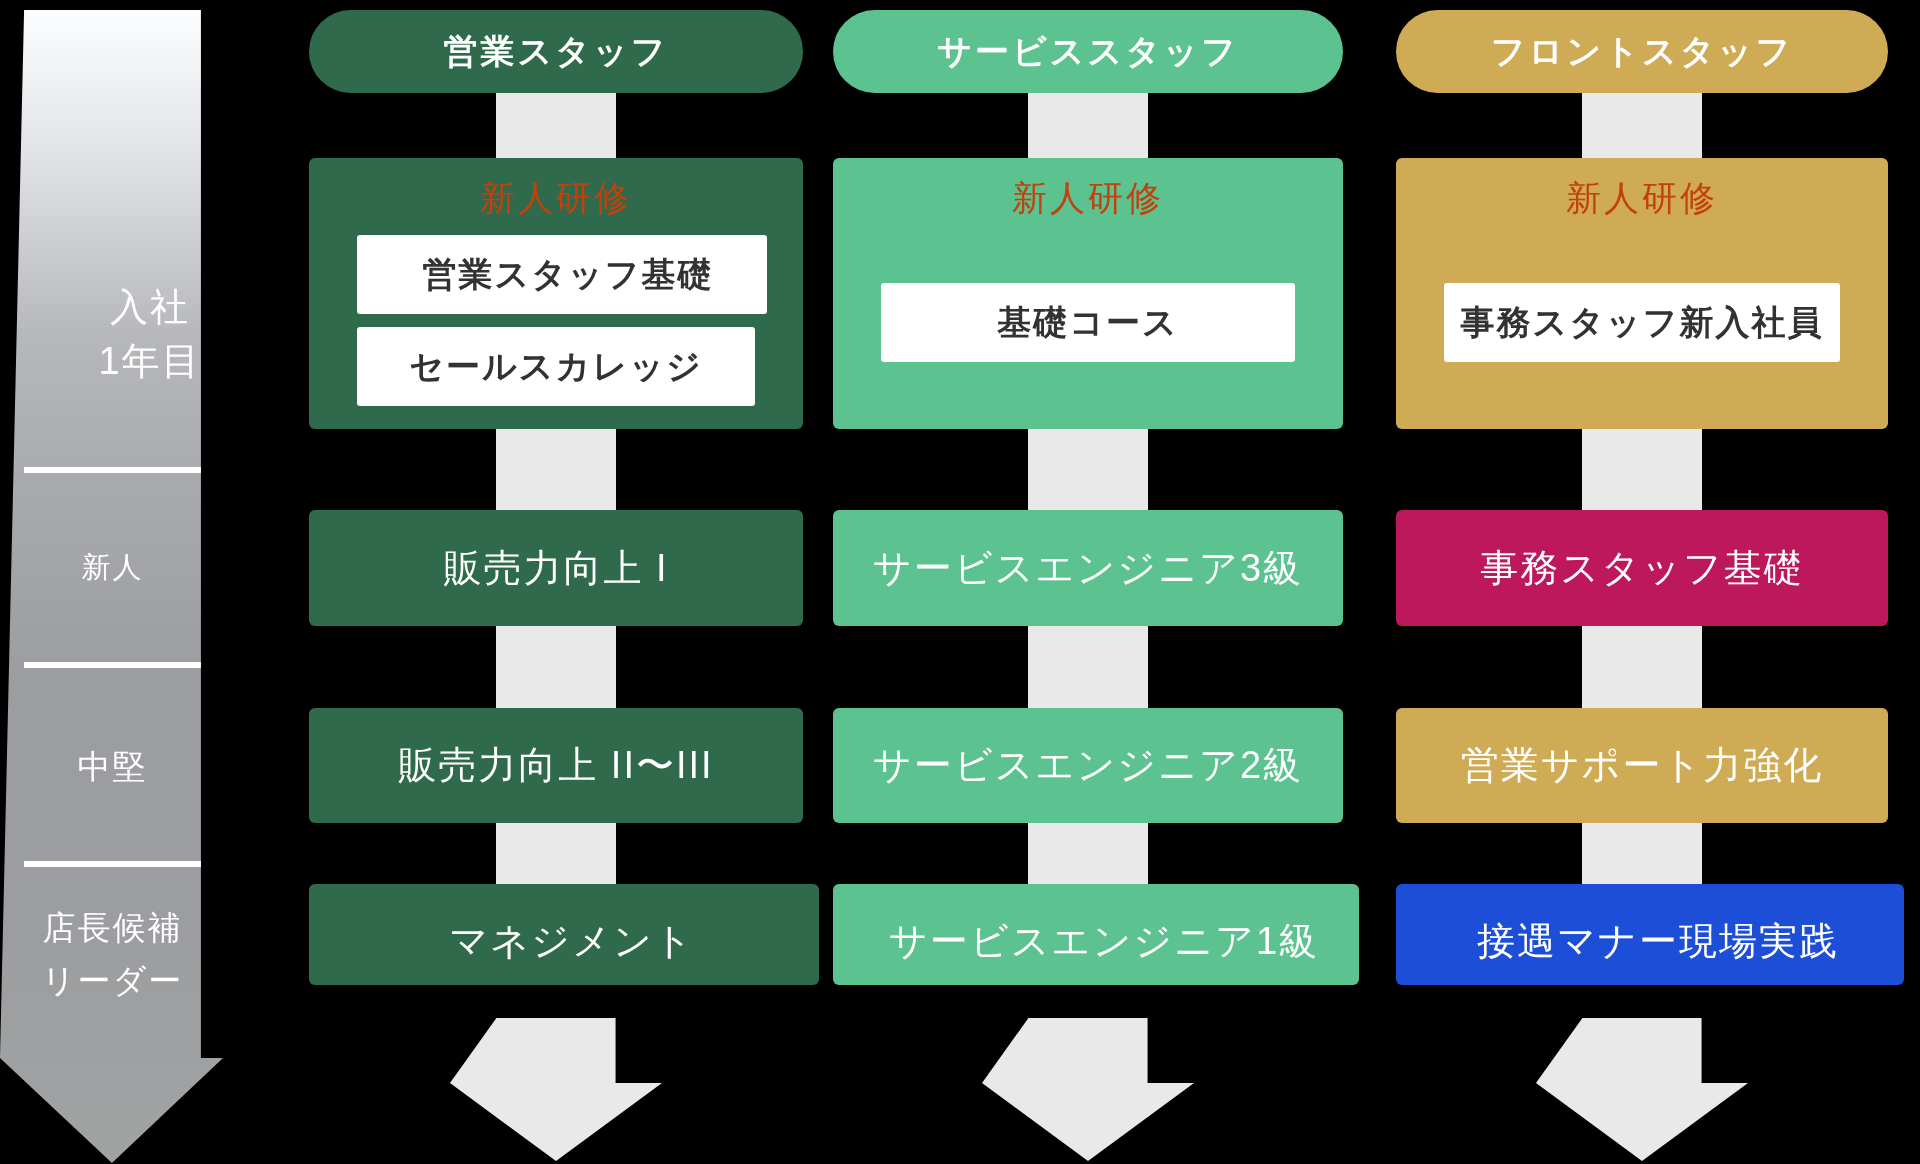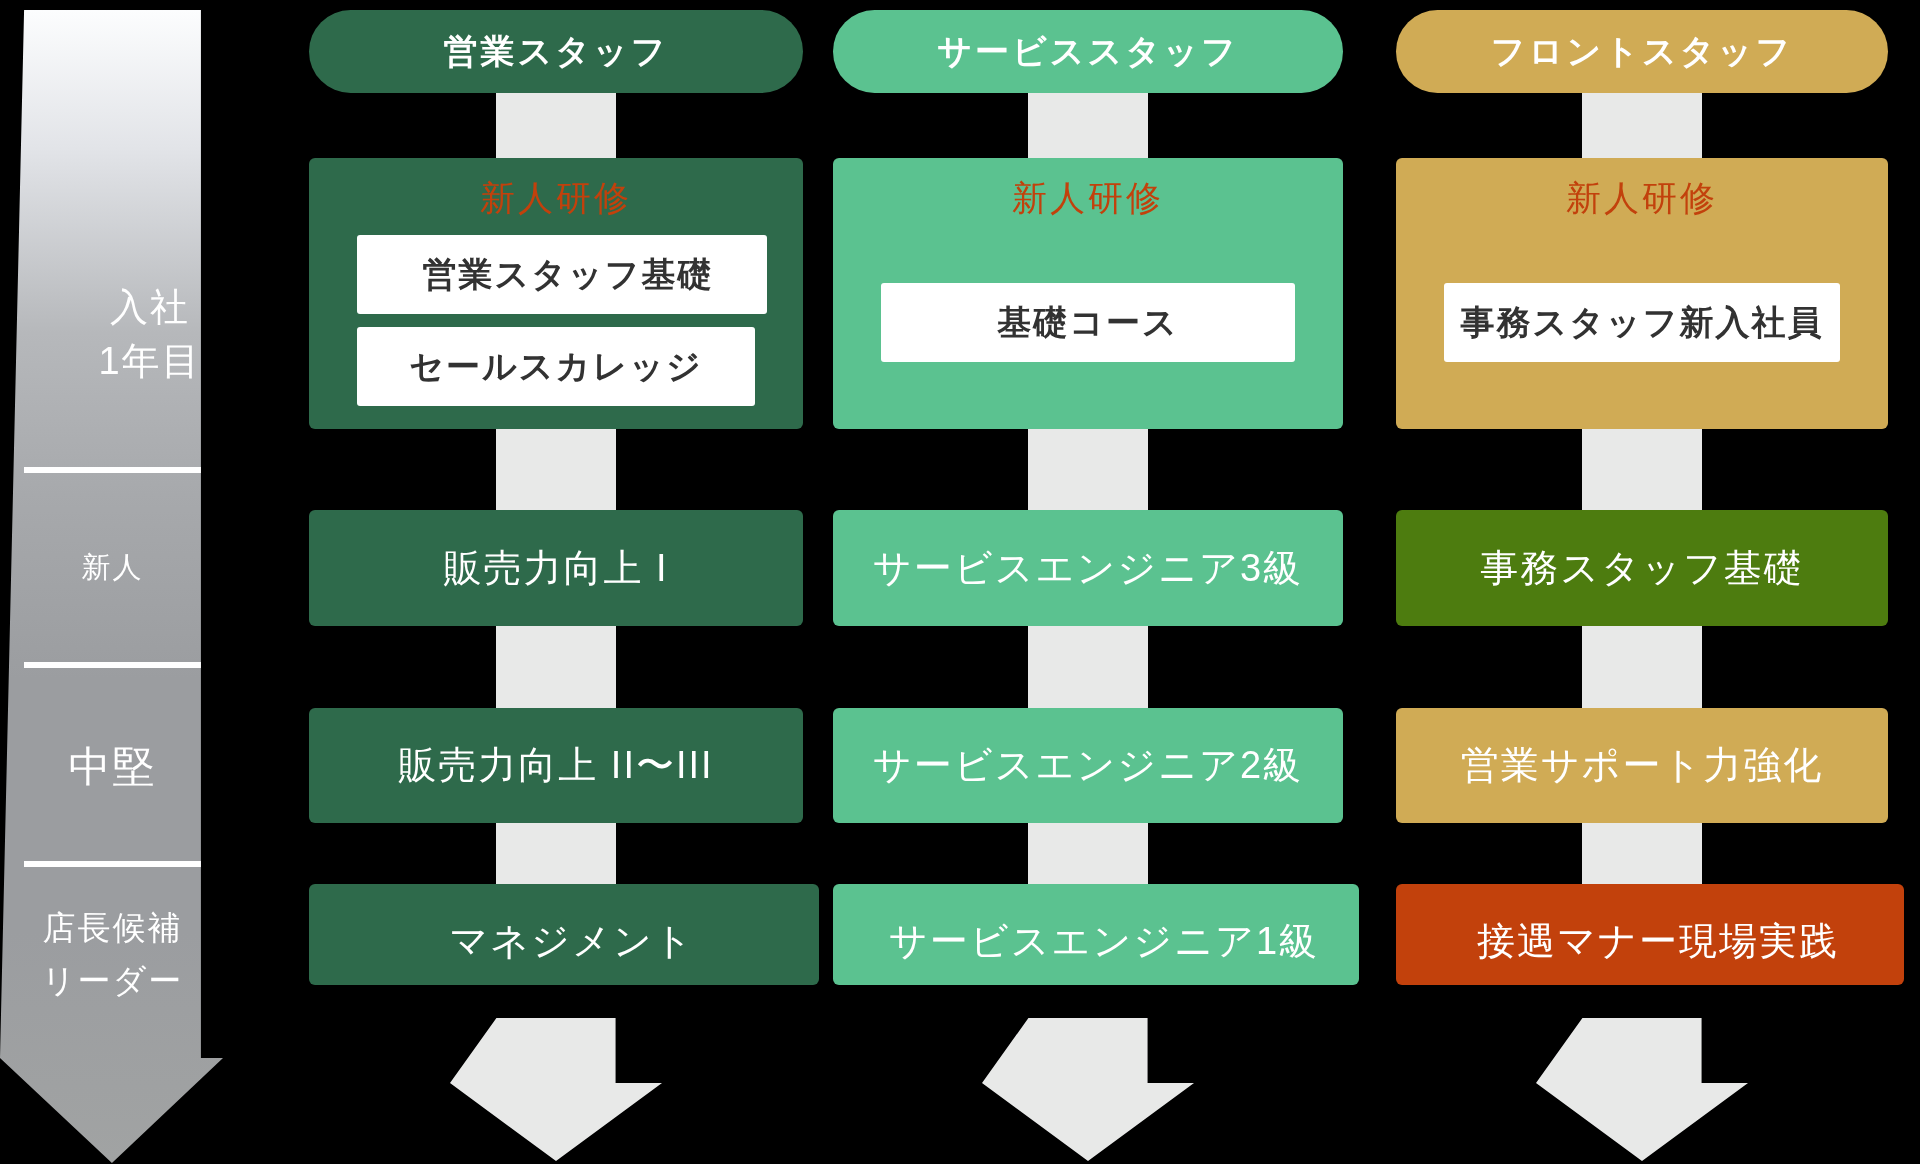--- a/index.html
+++ b/index.html
@@ -15,21 +15,21 @@
   }
   .divider{position:absolute;left:24px;width:177px;height:6px;background:#ffffff;}
   .divider.d1{top:457px;}
   .divider.d2{top:652px;}
   .divider.d3{top:851px;}
   
   .stage-label{position:absolute;color:#fff;text-align:center;letter-spacing:2px;}
   .stage-label span{display:block;}
   .lbl-1{left:30px;width:240px;top:280px;font-size:38px;line-height:54px;}
   .lbl-2{left:24px;width:177px;top:544px;font-size:29px;line-height:46px;}
-  .lbl-3{left:24px;width:177px;top:744px;font-size:42px;line-height:46px;}
+  .lbl-3{left:24px;width:177px;top:744px;font-size:33px;line-height:46px;}
   .lbl-4{left:24px;width:177px;top:901px;font-size:33px;line-height:53px;}
   
   .column{position:absolute;inset:0;pointer-events:none;}
   .c0{--x:309px;--w:494px;}
   .c1{--x:833px;--w:510px;}
   .c2{--x:1396px;--w:492px;}
   .pill{
     position:absolute;left:var(--x);width:var(--w);top:10px;height:83px;border-radius:42px;
     color:#fff;font-size:34px;font-weight:bold;text-align:center;line-height:83px;letter-spacing:3px;
   }
@@ -120,21 +120,21 @@
     <div class="flow-arrow"></div>
   </div>
 
   <div class="column c2">
     <div class="pill" style="background: rgb(208, 171, 85);">フロントスタッフ</div>
     <div class="conn conn-a"></div>
     <div class="box1" style="background: rgb(208, 171, 85);"></div>
     <div class="box1-title">新人研修</div>
     <div class="course solo">事務スタッフ新入社員</div>
     <div class="conn conn-b"></div>
-    <div class="step r2" style="background: #4d7c0f;">事務スタッフ基礎</div>
+    <div class="step r2" style="background: #be185d;">事務スタッフ基礎</div>
     <div class="conn conn-c"></div>
     <div class="step r3" style="background: rgb(208, 171, 85);">営業サポート力強化</div>
     <div class="conn conn-d"></div>
-    <div class="step r4" style="background: #c2410c;">接遇マナー現場実践</div>
+    <div class="step r4" style="background: #1d4ed8;">接遇マナー現場実践</div>
     <div class="flow-arrow"></div>
   </div>
 
 </div>
 
 </body></html>

